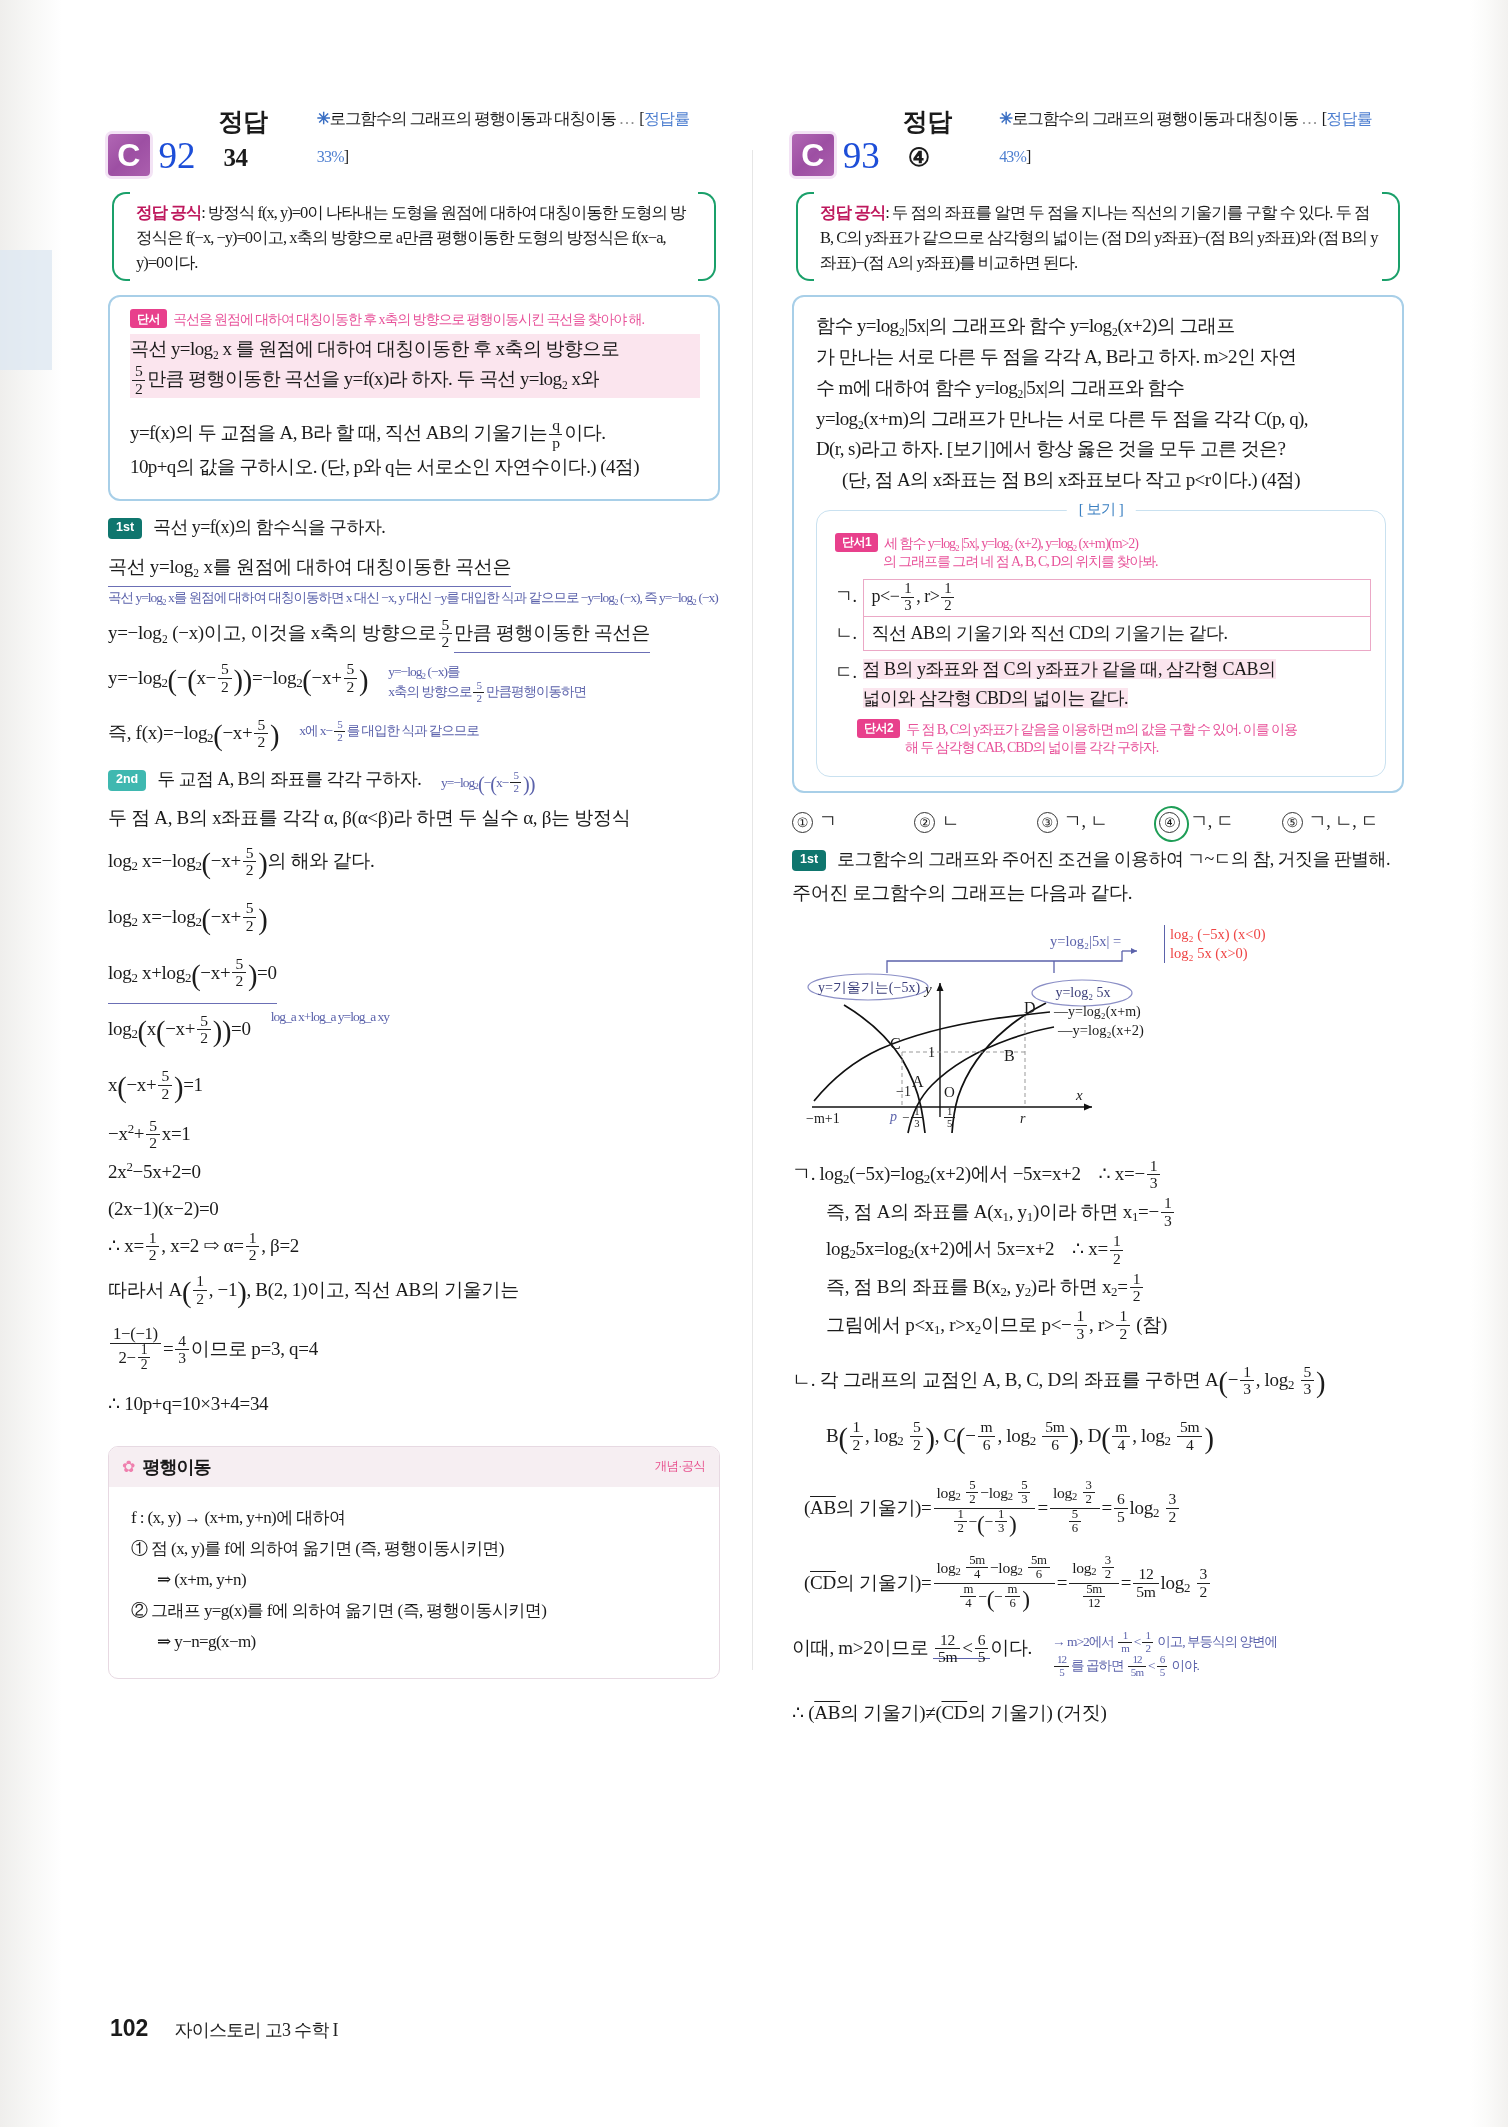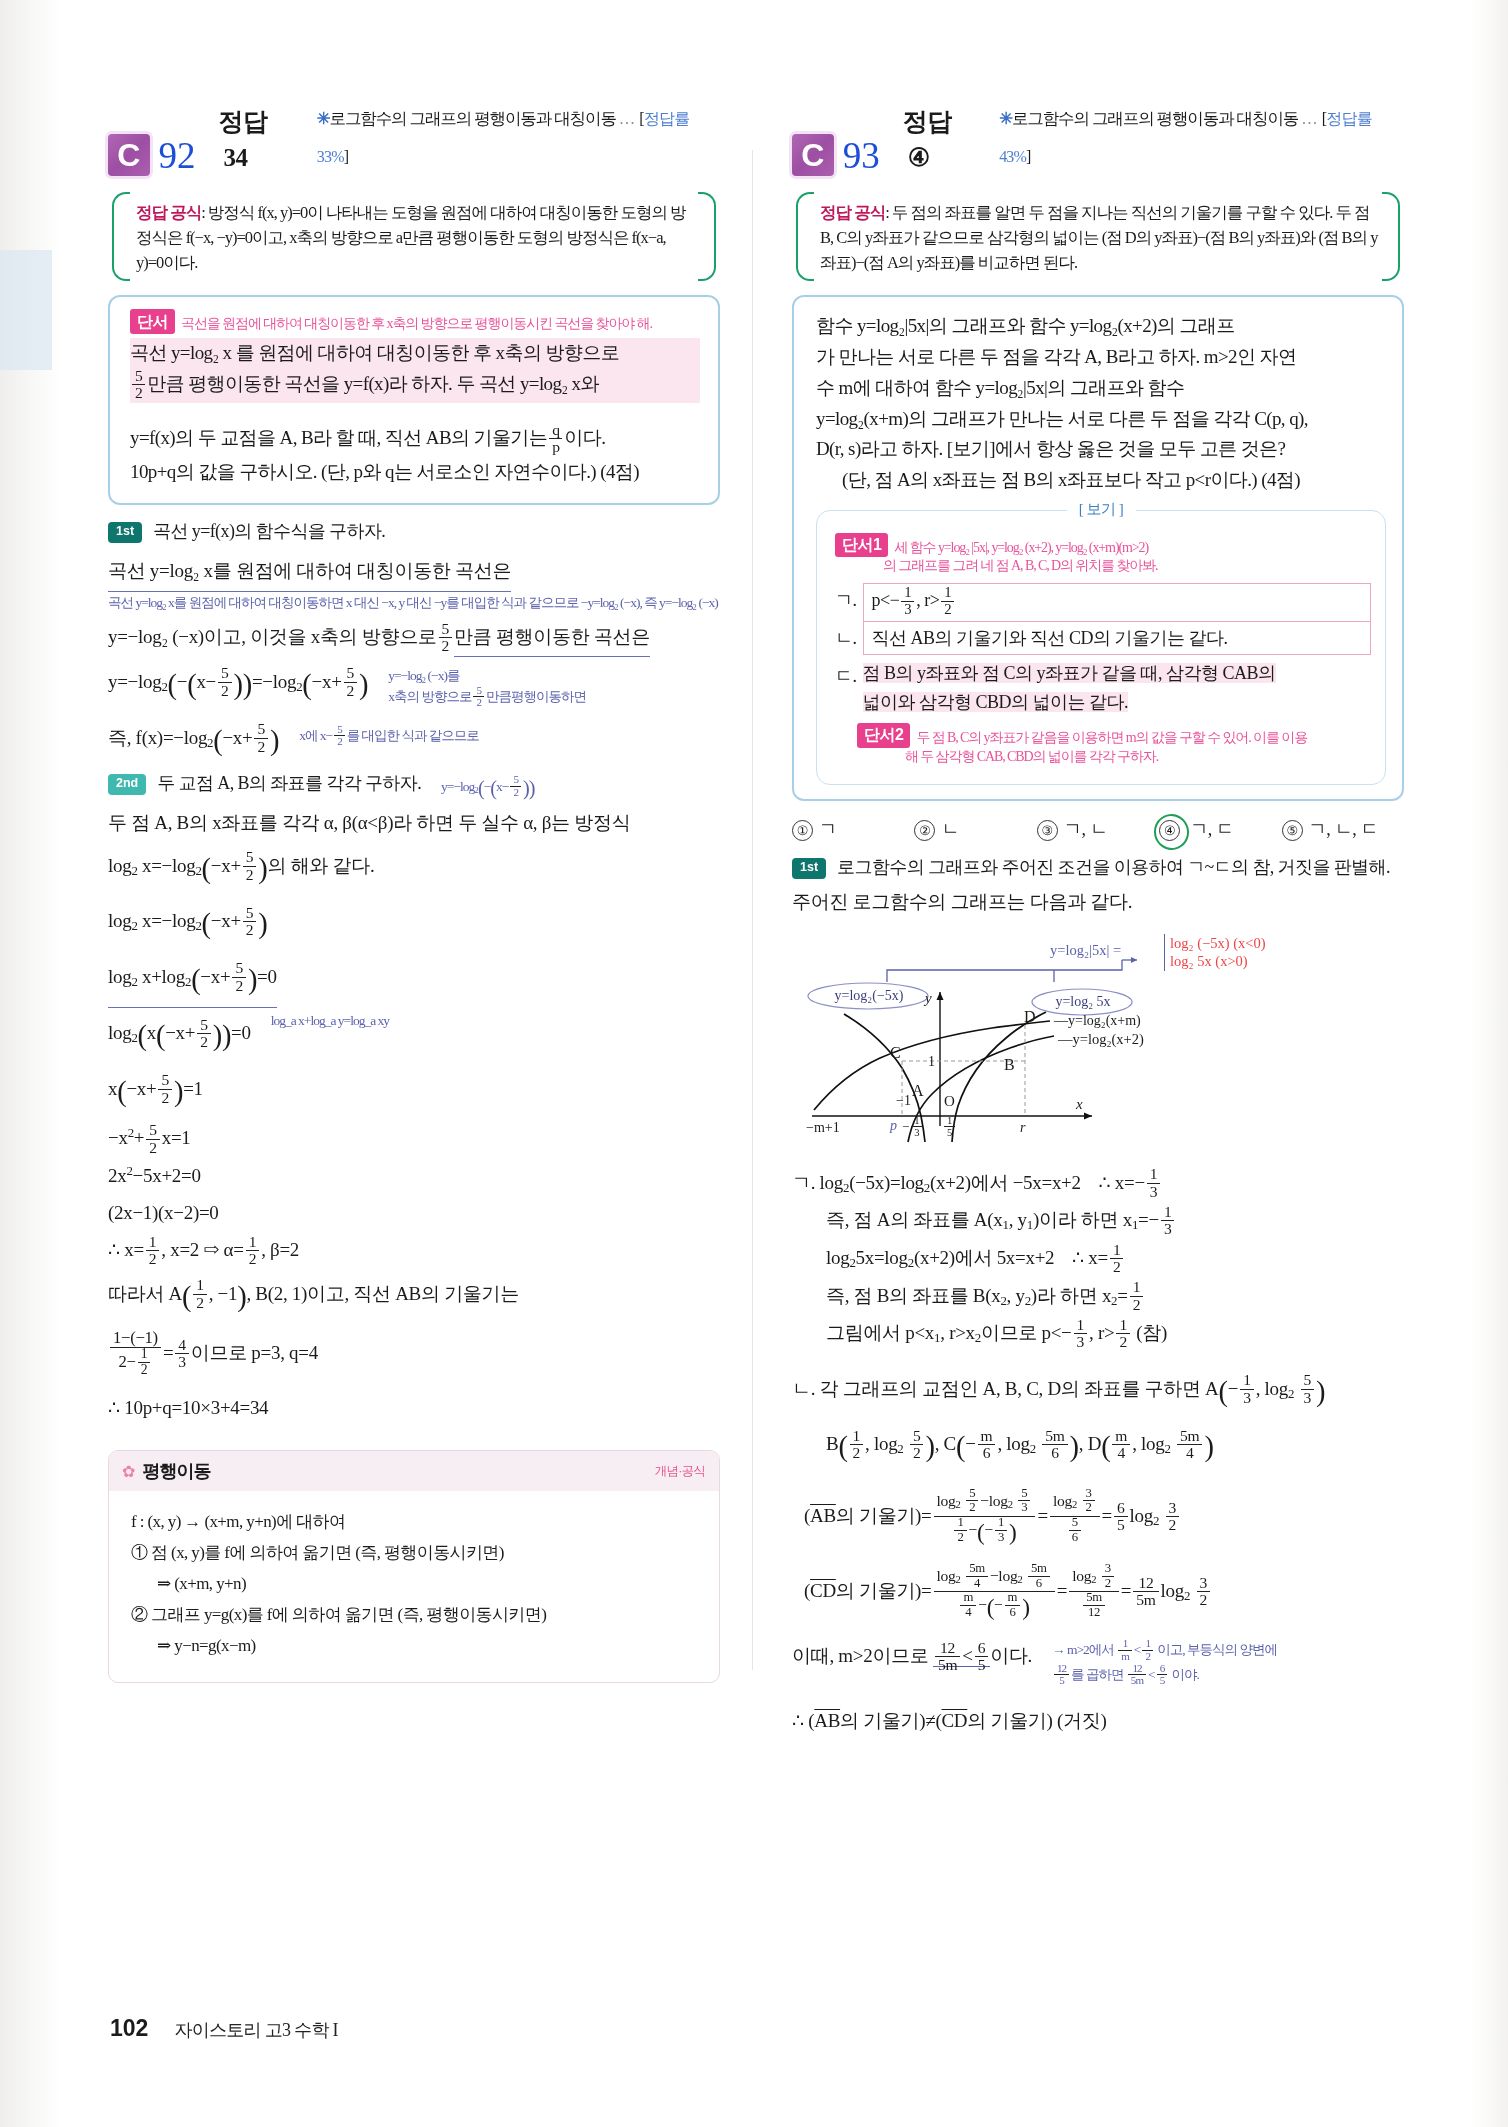--- a/index.html
+++ b/index.html
@@ -56,21 +56,21 @@
 
   
   .bluecard {
     margin-top:12px; border:2px solid #a8cfe8; border-radius:12px;
     padding:12px 18px 16px 20px; background:#fff;
   }
   .bluecard.r93 { padding:14px 16px 14px 22px; }
   .tagline { font-size:14px; color:#e8539a; letter-spacing:-1.1px; line-height:1.35; margin:0 0 4px 0; }
   .tag-danseo {
     display:inline-block; background:#e8408c; color:#fff; font-family:"Liberation Sans",sans-serif;
-    font-size:16px; font-weight:bold; padding:1.5px 7px; border-radius:3px; margin-right:6px;
+    font-size:12px; font-weight:bold; padding:1.5px 7px; border-radius:3px; margin-right:6px;
     letter-spacing:-.5px; vertical-align:1px;
   }
   .tag-danseo.n2 { background:#e8408c; }
   .qtext { font-size:19px; line-height:1.62; letter-spacing:-.6px; margin:0; }
   .qtext.hl { background:#fbe5ee; }
   .hlp { background:#fbe5ee; }
 
   
   .step { display:flex; align-items:flex-start; gap:11px; margin-top:13px; }
   .chip {
@@ -388,21 +388,21 @@
         <circle cx="110" cy="131" r="0" fill="#111"></circle>
       </svg>
 
       <div style="position:absolute; left:258px; top:12px; font-size:14.5px; color:#5b62ab;">y=log₂|5x| =</div>
       <div style="position:absolute; left:372px; top:4px; font-size:14.5px; color:#ef4444; line-height:1.3;">
         <div style="border-left:1.4px solid #5b62ab; padding-left:5px;">
           <div>log₂ (−5x) (x&lt;0)</div>
           <div>log₂ 5x (x&gt;0)</div>
         </div>
       </div>
-      <div style="position:absolute; left:22px; top:58px; font-size:14px; color:#3b3f7a; width:110px; text-align:center;">y=log₂(−5x)</div>
+      <div style="position:absolute; left:22px; top:58px; font-size:14px; color:#3b3f7a; width:110px; text-align:center;">y=기울기는(−5x)</div>
       <div style="position:absolute; left:245px; top:64px; font-size:14px; color:#3b3f7a; width:92px; text-align:center;">y=log₂ 5x</div>
 
       <div style="position:absolute; left:262px; top:83px; font-size:14px;">—<span>y=log₂(x+m)</span></div>
       <div style="position:absolute; left:266px; top:101px; font-size:14.5px;">—<span>y=log₂(x+2)</span></div>
 
       <div style="position:absolute; left:98px; top:114px; font-size:16px;">C</div>
       <div style="position:absolute; left:232px; top:78px; font-size:16px;">D</div>
       <div style="position:absolute; left:120px; top:152px; font-size:16px;">A</div>
       <div style="position:absolute; left:212px; top:126px; font-size:16px;">B</div>
 

